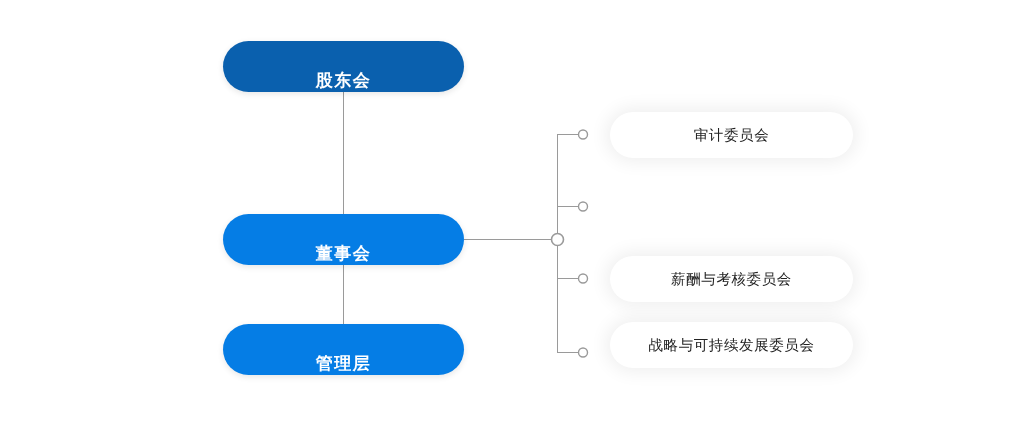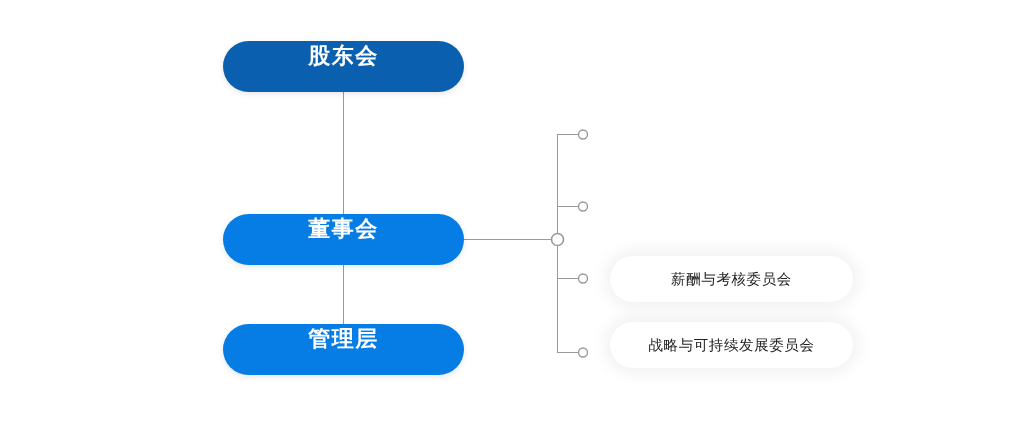--- a/index.html
+++ b/index.html
@@ -28,24 +28,24 @@
     height: 428px;
     pointer-events: none;
   }
   
   .node-primary {
     position: absolute;
     width: 241px;
     height: 51px;
     border-radius: 26px;
     display: flex;
-    align-items: flex-start;
+    align-items: flex-end;
     justify-content: center;
     color: #ffffff;
-    font-size: 22px;
+    font-size: 17px;
     font-weight: bold;
     letter-spacing: 1.5px;
     box-shadow: 0 2px 6px rgba(0, 0, 0, 0.10);
     box-sizing: border-box;
   }
   .node-shareholders {
     left: 223px;
     top: 41px;
     background: #0a60ae;
   }
@@ -115,20 +115,23 @@
   </div>
 
   <div class="node-primary node-management">
     <span>管理层</span>
   </div>
 
   <div class="node-primary node-board">
     <span>董事会</span>
   </div>
 
+  <div class="node-committee cm-0">
+    <span>审计委员会</span>
+  </div>
 
 
   <div class="node-committee cm-2">
     <span>薪酬与考核委员会</span>
   </div>
 
   <div class="node-committee cm-3">
     <span>战略与可持续发展委员会</span>
   </div>
 

